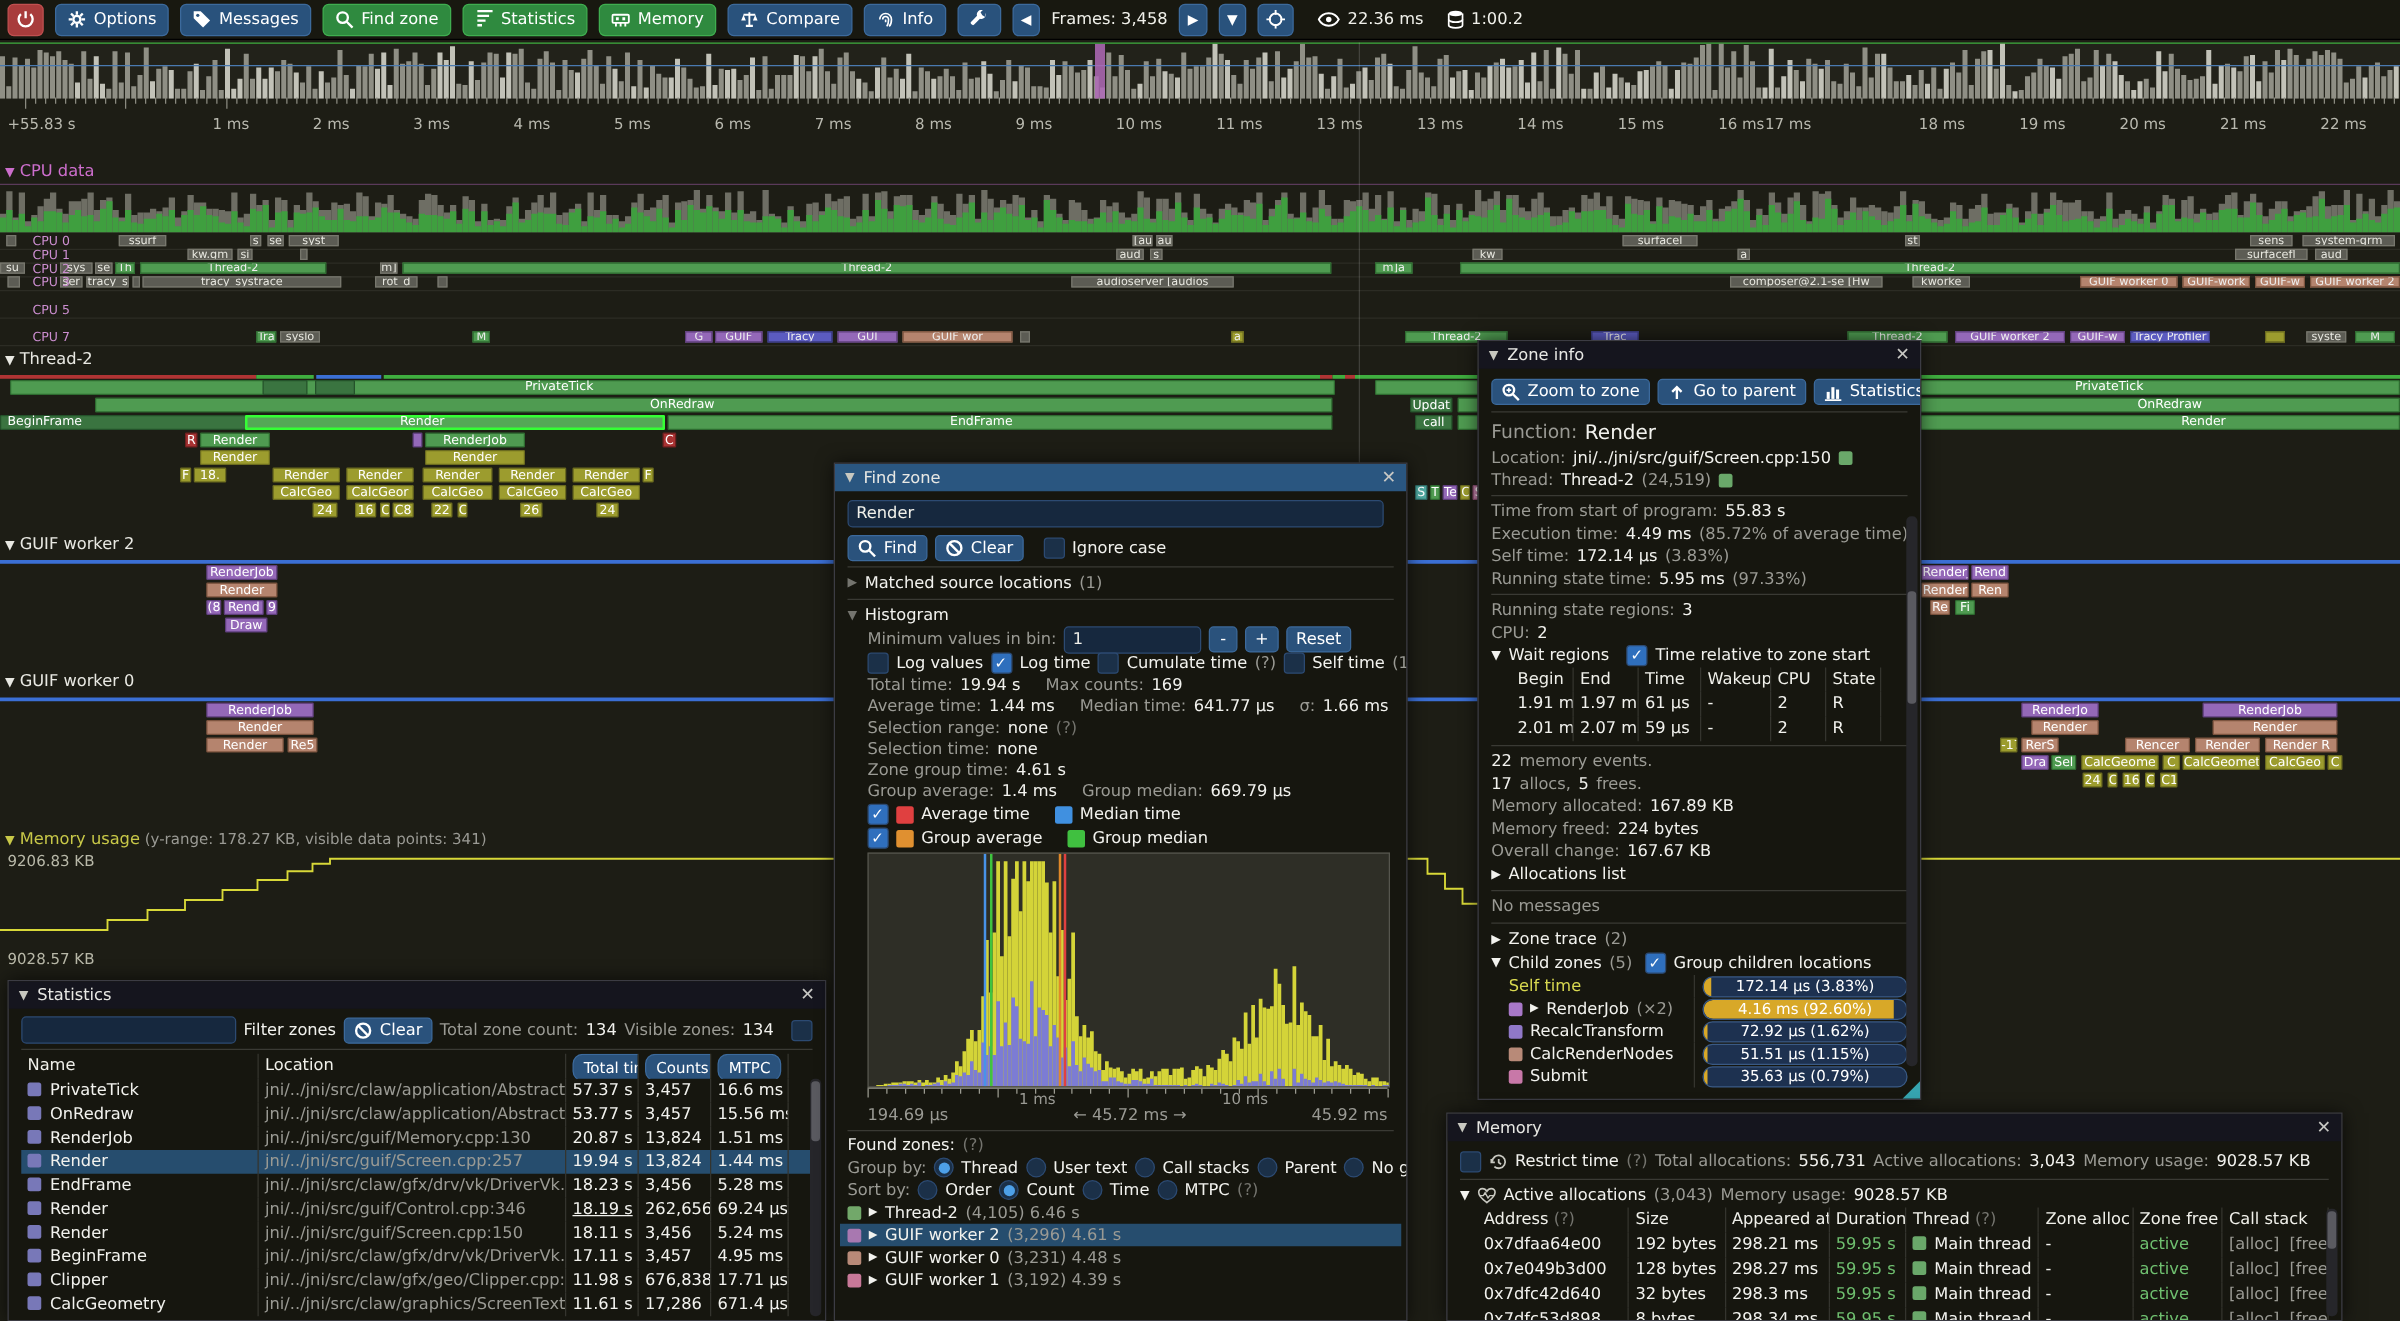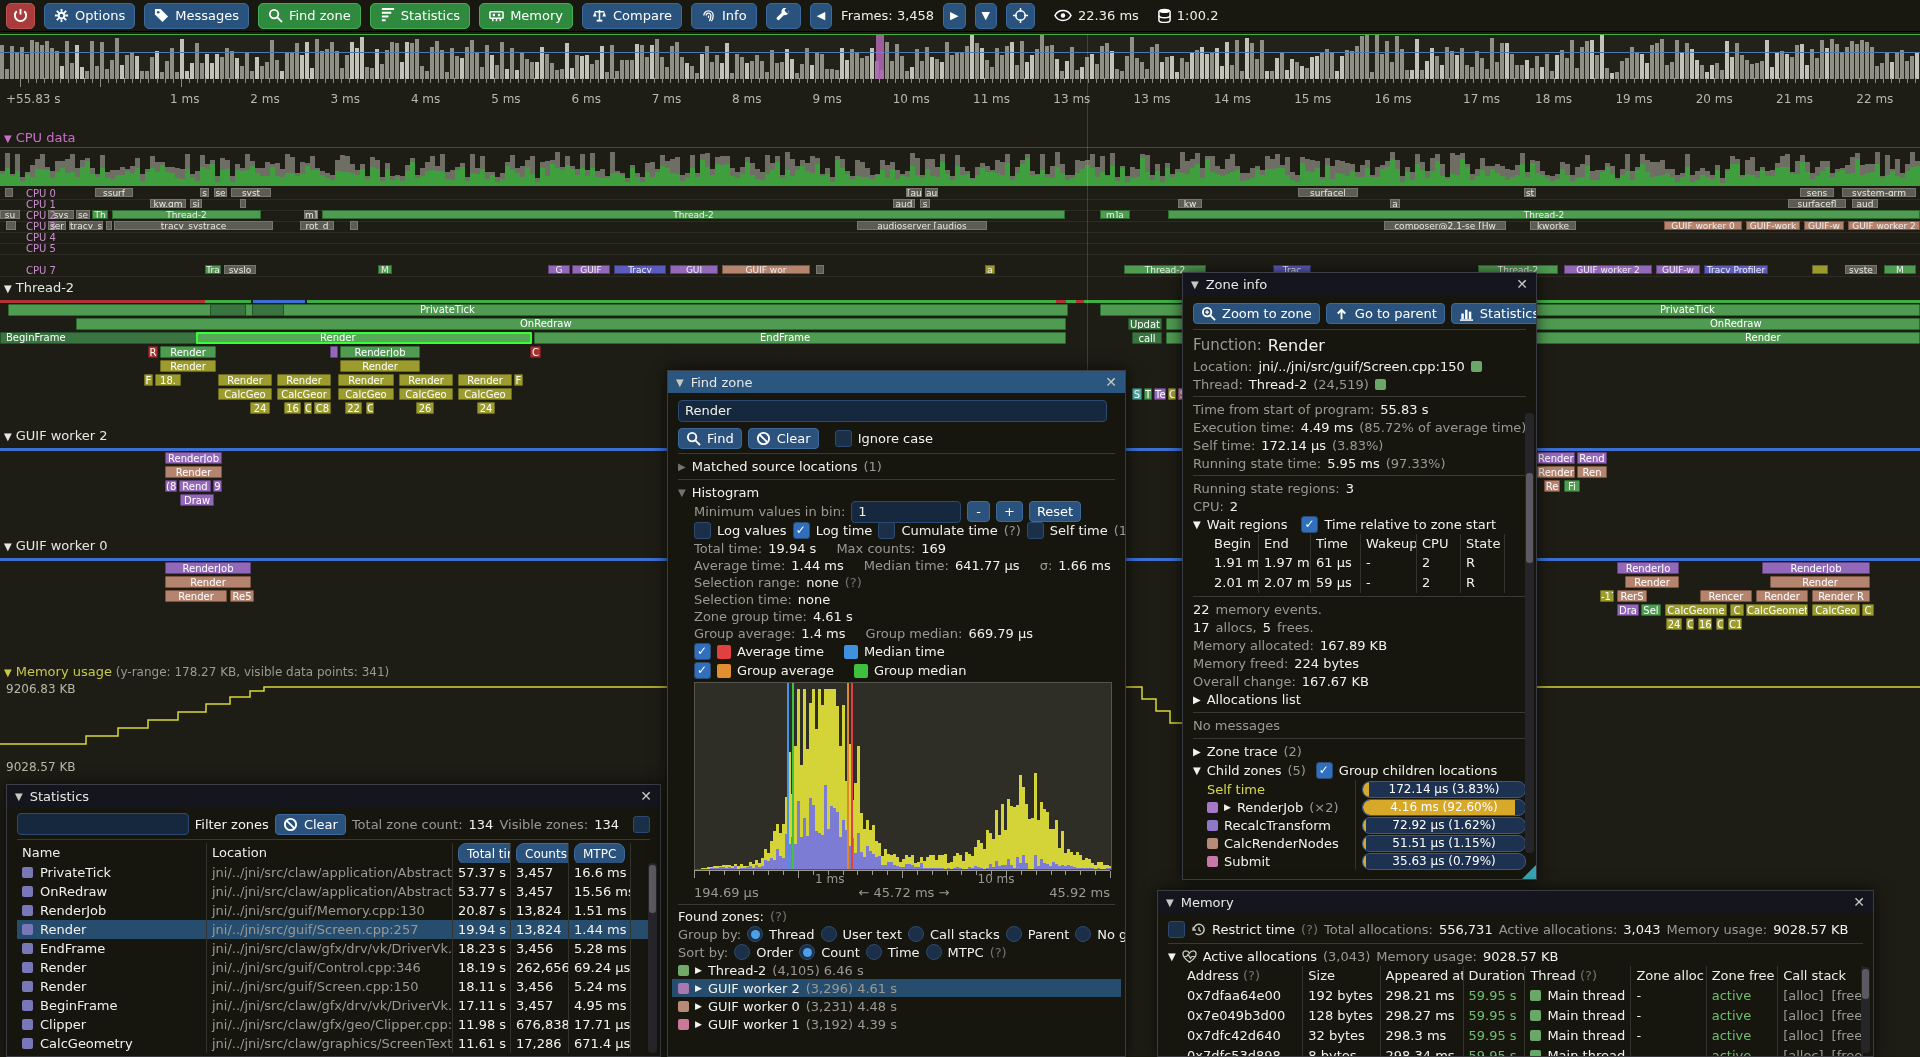--- a/index.html
+++ b/index.html
@@ -867,21 +867,21 @@
       <div class="rlab" style="left: 651.8px;">7 ms</div>
       <div class="rlab" style="left: 732.1px;">8 ms</div>
       <div class="rlab" style="left: 812.4px;">9 ms</div>
       <div class="rlab" style="left: 892.7px;">10 ms</div>
       <div class="rlab" style="left: 973px;">11 ms</div>
       <div class="rlab" style="left: 1053.3px;">13 ms</div>
       <div class="rlab" style="left: 1133.6px;">13 ms</div>
       <div class="rlab" style="left: 1213.9px;">14 ms</div>
       <div class="rlab" style="left: 1294.2px;">15 ms</div>
       <div class="rlab" style="left: 1374.5px;">16 ms</div>
-      <div class="rlab" style="left: 1463px;">17 ms</div>
+      <div class="rlab" style="left: 1412px;">17 ms</div>
       <div class="rlab" style="left: 1535.1px;">18 ms</div>
       <div class="rlab" style="left: 1615.4px;">19 ms</div>
       <div class="rlab" style="left: 1695.7px;">20 ms</div>
       <div class="rlab" style="left: 1776px;">21 ms</div>
       <div class="rlab" style="left: 1856.3px;">22 ms</div>
     </div>
   <div id="timeline">
       <div class="sec-head" style="top: 0px; color: rgb(204, 110, 204);"><span class="tri">▼</span><span>CPU data</span></div>
       <div class="sec-line" style="top: 17px; background: rgb(90, 58, 90);"></div>
       <div id="cpugraph">
@@ -1702,23 +1702,20 @@
         <div class="cbar zb-gray" style="left: 350px; width: 8px;"></div>
         <div class="cbar zb-gray" style="left: 857px; width: 130px;">audioserver [audios</div>
         <div class="cbar zb-gray" style="left: 1384px; width: 122px;">composer@2.1-se [Hw</div>
         <div class="cbar zb-gray" style="left: 1530px; width: 46px;">kworke</div>
         <div class="cbar zb-salmon" style="left: 1664px; width: 78px;">GUIF worker 0</div>
         <div class="cbar zb-salmon" style="left: 1746px; width: 54px;">GUIF-work</div>
         <div class="cbar zb-salmon" style="left: 1804px; width: 40px;">GUIF-w</div>
         <div class="cbar zb-salmon" style="left: 1848px; width: 72px;">GUIF worker 2</div>
         <span class="cpu-lab">CPU 3</span>
       </div>
-      <div class="cpu-row" style="top: 102px;">
-        <span class="cpu-lab">CPU 4</span>
-      </div>
       <div class="cpu-row" style="top: 113px;">
         <span class="cpu-lab">CPU 5</span>
       </div>
       <div class="cpu-row" style="top: 135px;">
         <div class="cbar zb-green" style="left: 205px; width: 16px;">Tra</div>
         <div class="cbar zb-gray" style="left: 224px; width: 32px;">syslo</div>
         <div class="cbar zb-green" style="left: 378px; width: 14px;">M</div>
         <div class="cbar zb-purple" style="left: 548px; width: 22px;">G</div>
         <div class="cbar zb-purple" style="left: 572px; width: 38px;">GUIF</div>
         <div class="cbar zb-blue" style="left: 614px; width: 52px;">Tracy</div>
@@ -1947,21 +1944,21 @@
         <div class="t-row" style="height: 19px; line-height: 19px;">
           <div class="t-cell" style="width: 190px;"><span class="swatch" style="background: rgb(120, 120, 184); margin-right: 7px;"></span><span class="val">EndFrame</span></div>
           <div class="t-cell lbl" style="width: 246px;">jni/../jni/src/claw/gfx/drv/vk/DriverVk.cpp:</div>
           <div class="t-cell val" style="width: 58px;">18.23 s</div>
           <div class="t-cell val" style="width: 58px;">3,456</div>
           <div class="t-cell val" style="width: 62px;">5.28 ms</div>
         </div>
         <div class="t-row" style="height: 19px; line-height: 19px;">
           <div class="t-cell" style="width: 190px;"><span class="swatch" style="background: rgb(120, 120, 184); margin-right: 7px;"></span><span class="val">Render</span></div>
           <div class="t-cell lbl" style="width: 246px;">jni/../jni/src/guif/Control.cpp:346</div>
-          <div class="t-cell val" style="width: 58px;">18.19 s</div>
+          <div class="t-cell val" style="width: 58px; text-decoration: underline;">18.19 s</div>
           <div class="t-cell val" style="width: 58px;">262,656</div>
           <div class="t-cell val" style="width: 62px;">69.24 µs</div>
         </div>
         <div class="t-row" style="height: 19px; line-height: 19px;">
           <div class="t-cell" style="width: 190px;"><span class="swatch" style="background: rgb(120, 120, 184); margin-right: 7px;"></span><span class="val">Render</span></div>
           <div class="t-cell lbl" style="width: 246px;">jni/../jni/src/guif/Screen.cpp:150</div>
           <div class="t-cell val" style="width: 58px;">18.11 s</div>
           <div class="t-cell val" style="width: 58px;">3,456</div>
           <div class="t-cell val" style="width: 62px;">5.24 ms</div>
         </div>

